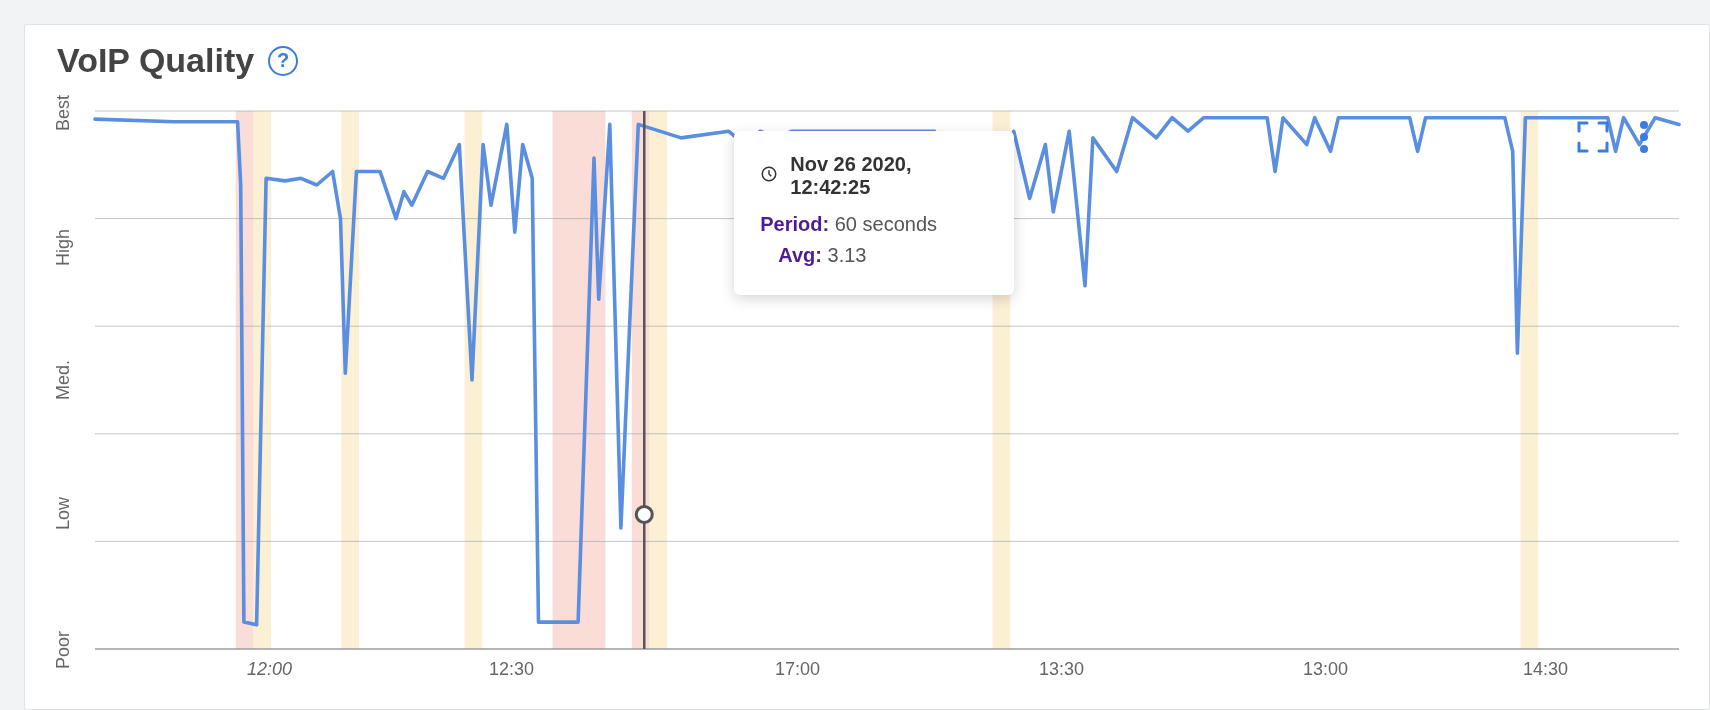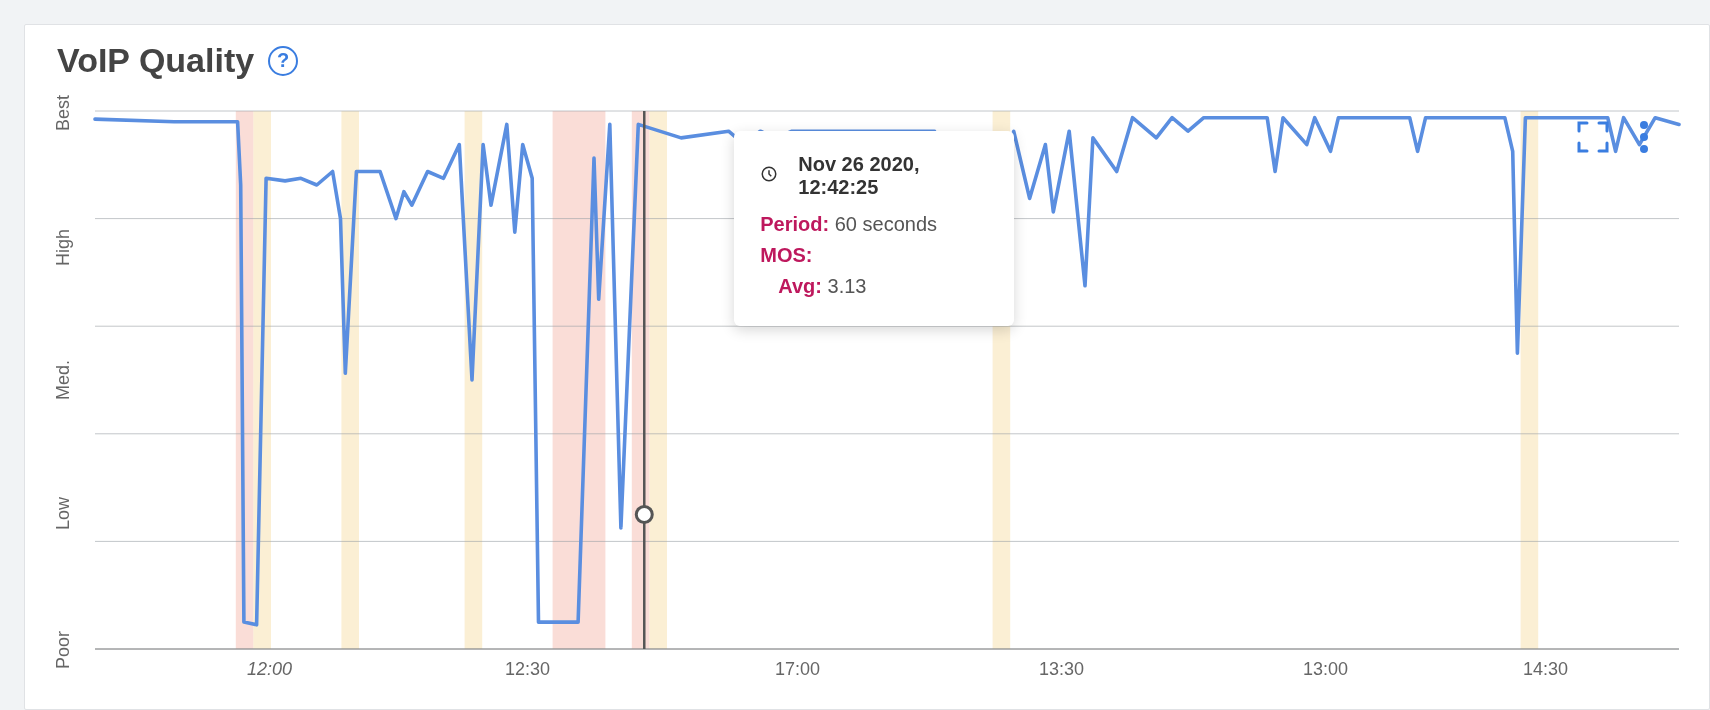--- a/index.html
+++ b/index.html
@@ -71,27 +71,27 @@
     padding: 22px 26px 20px 26px;
     z-index: 6;
     font-size: 20px;
     color: #555;
     width: 280px;
     box-sizing: border-box;
   }
   .tooltip .tt-ts {
     display: flex;
     align-items: center;
-    gap: 20px;
+    gap: 12px;
     color: #333;
     font-weight: 600;
     margin-bottom: 14px;
   }
   .tooltip .tt-row { margin: 8px 0; }
-  .tooltip .tt-label { color:#be185d; font-weight:600; }
+  .tooltip .tt-label { color:#4c1d95; font-weight:600; }
   .tooltip .tt-sub { padding-left: 18px; }
   .xtick, .ytick {
     position: absolute;
     font-size: 18px;
     color: #666;
     font-weight: 500;
     white-space: nowrap;
   }
   .ytick { transform: rotate(-90deg); transform-origin: left top; }
 </style>
@@ -147,43 +147,40 @@
         <circle cx="599.2666666666663" cy="409.5" r="8" fill="#fff" stroke="#555" stroke-width="3"></circle>
       </svg>
 
     <div id="ytick-0" class="ytick" style="left: 8px; top: 26px;">Best</div>
     <div id="ytick-1" class="ytick" style="left: 8px; top: 160.5px;">High</div>
     <div id="ytick-2" class="ytick" style="left: 8px; top: 295px;">Med.</div>
     <div id="ytick-3" class="ytick" style="left: 8px; top: 424.5px;">Low</div>
     <div id="ytick-4" class="ytick" style="left: 8px; top: 564px;">Poor</div>
 
     <div id="xtick-0" class="xtick" style="left: 202px; top: 554px; font-style: italic;">12:00</div>
-    <div id="xtick-1" class="xtick" style="left: 460px; top: 554px;">12:30</div>
+    <div id="xtick-1" class="xtick" style="left: 444px; top: 554px;">12:30</div>
     <div id="xtick-2" class="xtick" style="left: 730px; top: 554px;">17:00</div>
     <div id="xtick-3" class="xtick" style="left: 994px; top: 554px;">13:30</div>
     <div id="xtick-4" class="xtick" style="left: 1258px; top: 554px;">13:00</div>
     <div id="xtick-5" class="xtick" style="left: 1478px; top: 554px;">14:30</div>
 
     <div class="tooltip" id="tooltip" style="left: 689.267px; top: 26px;">
       <div class="tt-ts">
         <span>
           <svg width="18" height="18" viewBox="0 0 24 24" fill="none" stroke="#333" stroke-width="2">
             <circle cx="12" cy="12" r="9"></circle>
               <path d="M12 7v5l3 3"></path>
           </svg>
         </span>
         <span>Nov 26 2020, 12:42:25</span>
       </div>
       <div class="tt-row">
         <span class="tt-label">Period:</span>
         <span>60 seconds</span>
       </div>
-      <div class="tt-row">
-        <span class="tt-label">MOS:</span>
-      </div>
       <div class="tt-row tt-sub">
         <span class="tt-label">Avg:</span>
         <span>3.13</span>
       </div>
     </div>
 
   </div>
 </div>
 
 </body></html>

